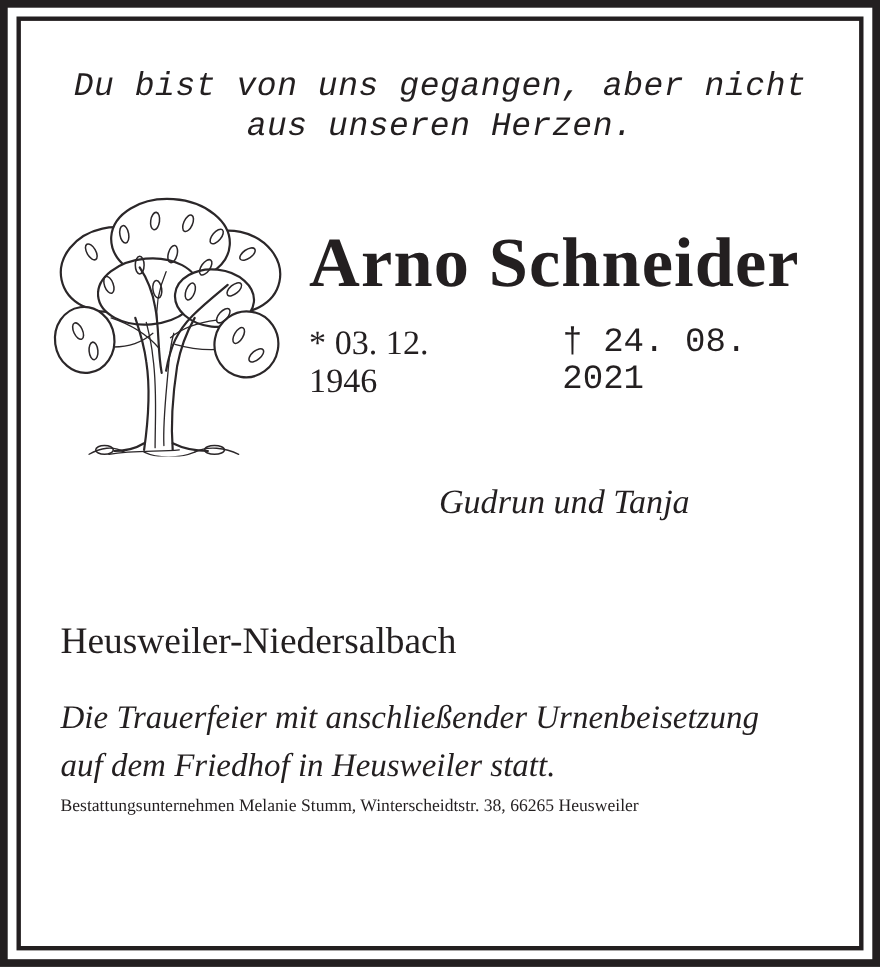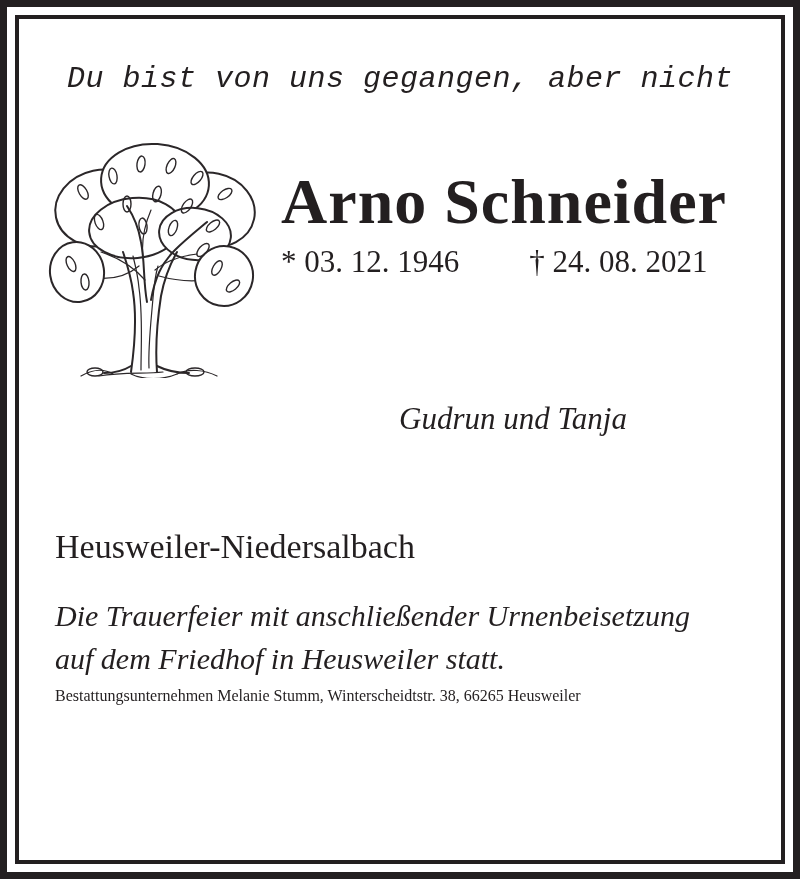--- a/index.html
+++ b/index.html
@@ -55,26 +55,26 @@
     padding-left: 18px;
   }
   .deceased-name {
     font-size: 64px;
     font-weight: bold;
     line-height: 1;
     letter-spacing: 1px;
     white-space: nowrap;
   }
   .dates {
-    margin-top: 11px;
+    margin-top: 24px;
     display: flex;
     font-size: 31px;
     line-height: 1.1;
   }
-  .dates .death { margin-left: 70px; }
+  .dates .death { margin-left: 70px; font-family: Liberation Mono, monospace; }
   .memorial {
     margin-top: 16px;
     margin-left: 226px;
     width: calc(100% - 226px);
     text-align: center;
     font-size: 31px;
     line-height: 38px;
   }
   .memorial .family-names {
     margin-top: 22px;
@@ -105,20 +105,21 @@
   .tree .thin { fill: none; stroke: #2b2729; stroke-width: 1.2; stroke-linecap: round; }
 </style>
 </head>
 <body>
 
 <div class="outer-frame">
   <div class="inner-frame">
 
     <div class="quote">
       <div>Du bist von uns gegangen, aber nicht</div>
+      <div>aus unseren Herzen.</div>
     </div>
 
     <div class="hero">
       <div class="tree">
         <svg viewBox="0 0 220 248" xmlns="http://www.w3.org/2000/svg" aria-hidden="true">
 
           <ellipse class="blob" cx="58" cy="78" rx="46" ry="38" transform="rotate(-12 58 78)"></ellipse>
           <ellipse class="blob" cx="168" cy="80" rx="44" ry="37" transform="rotate(12 168 80)"></ellipse>
           <ellipse class="blob" cx="112" cy="52" rx="54" ry="38" transform="rotate(4 112 52)"></ellipse>
           <ellipse class="blob" cx="92" cy="98" rx="46" ry="30" transform="rotate(-5 92 98)"></ellipse>

